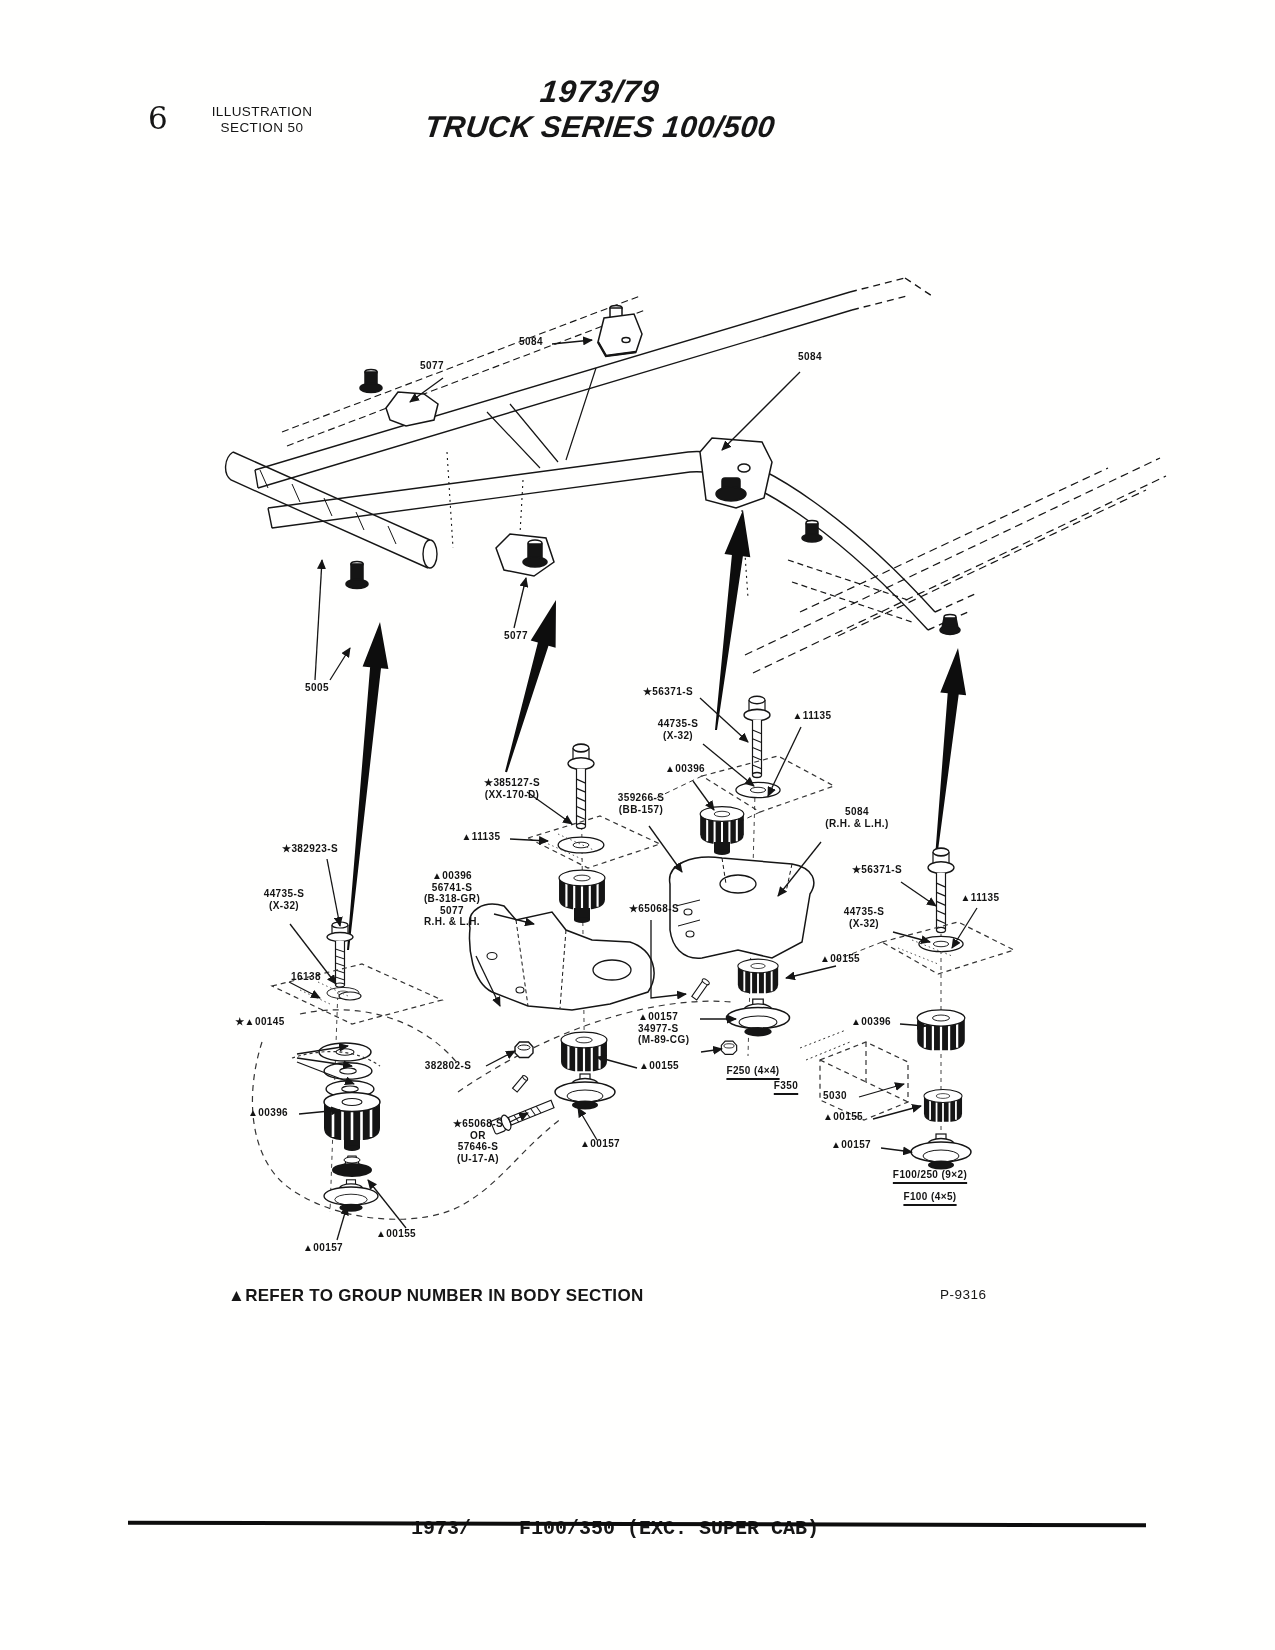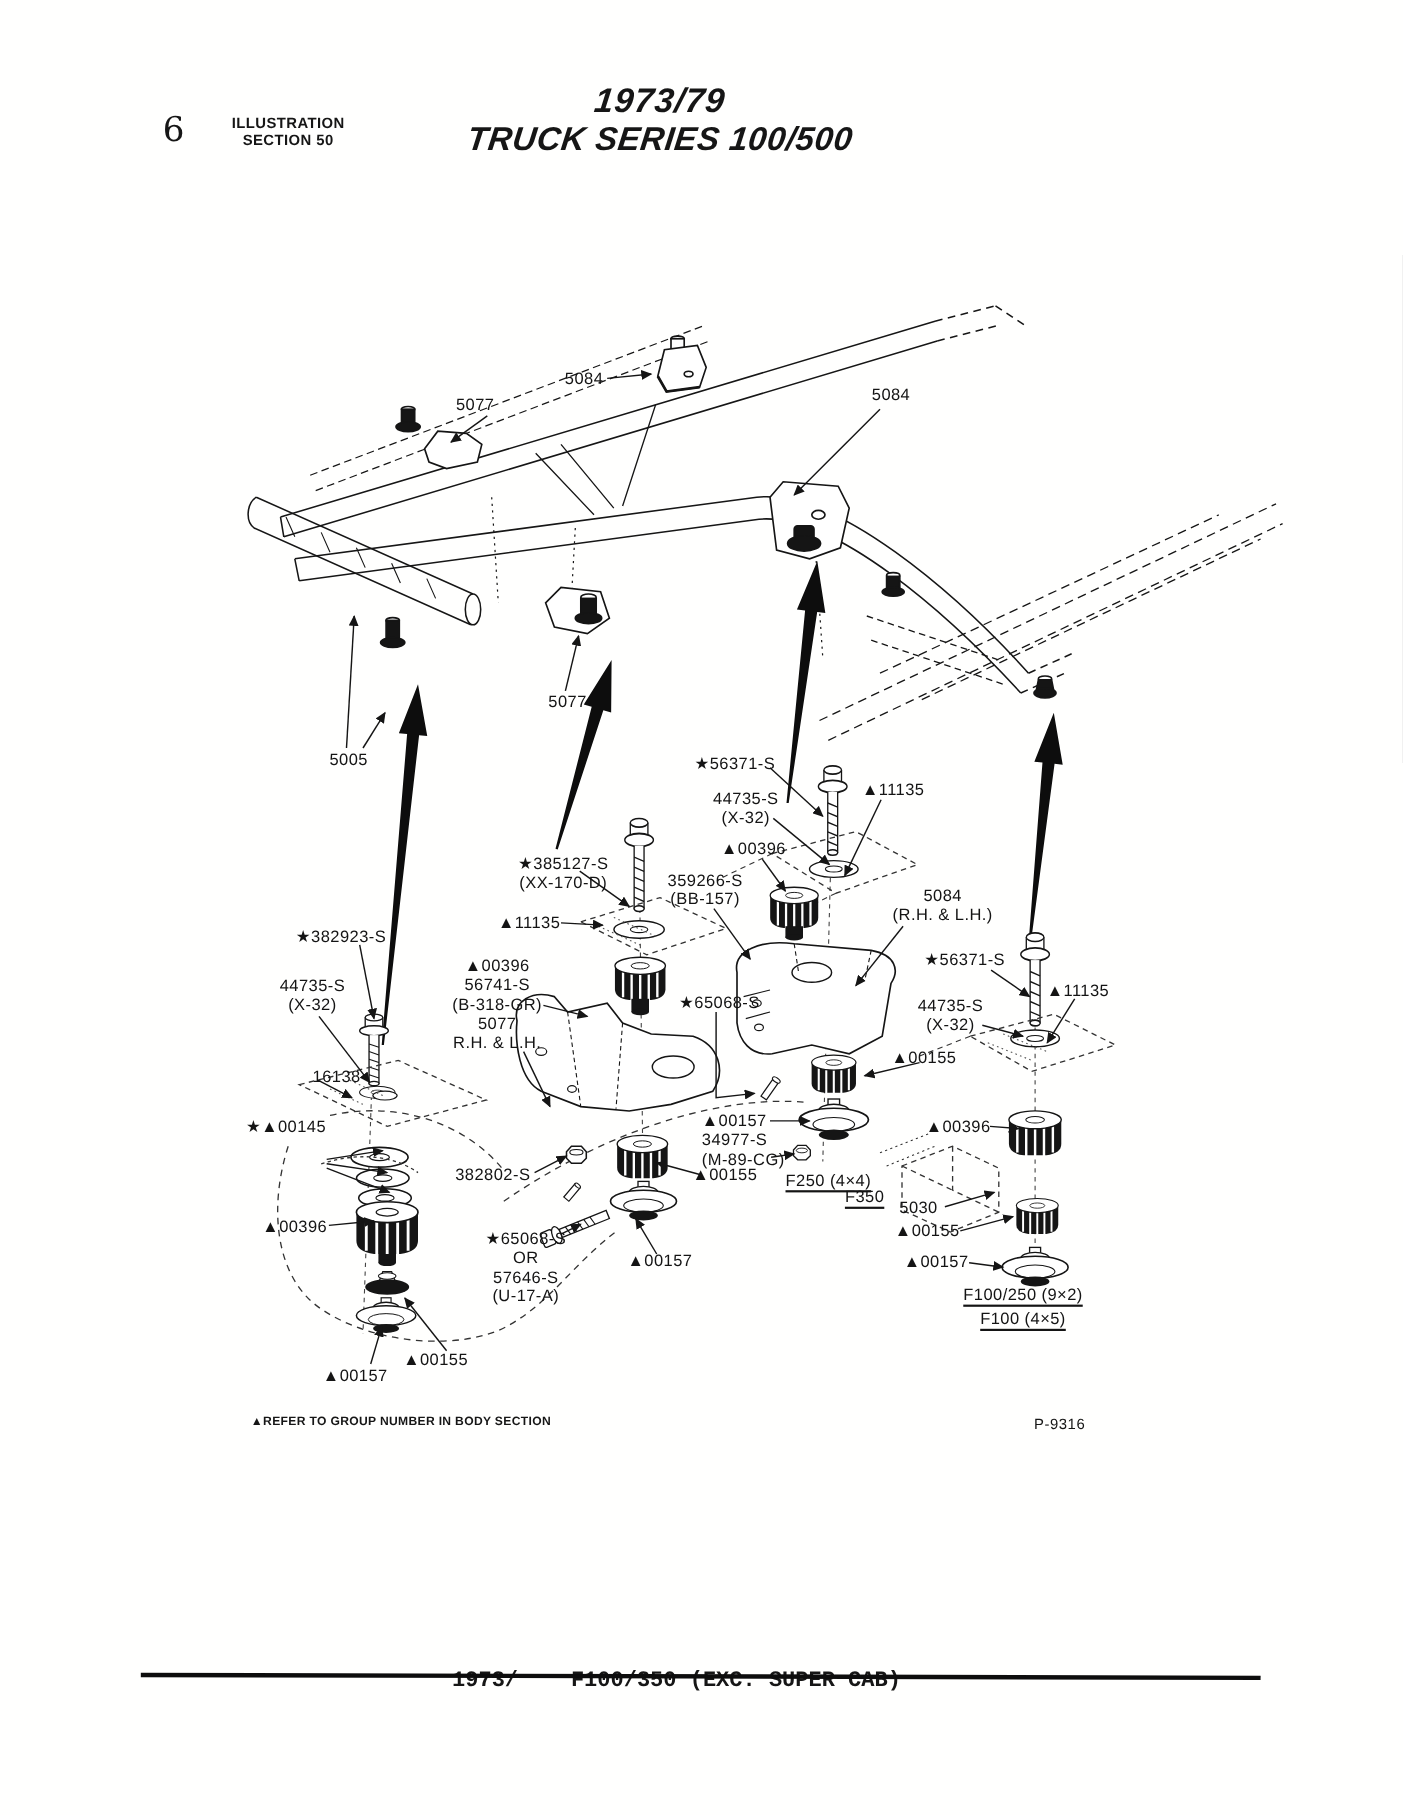--- a/index.html
+++ b/index.html
@@ -1,31 +1,31 @@
 <!DOCTYPE html>
 <html><head>
 <meta charset="utf-8">
 <style>
   html,body{margin:0;padding:0;background:#e8e8e6;}
   .page{position:relative;width:1275px;height:1650px;background:#fffffe;overflow:hidden;
         font-family:"Liberation Sans",sans-serif;color:#161616;margin:0 auto;}
   .pagenum{position:absolute;left:148px;top:100px;font-family:"DejaVu Serif",serif;
            font-size:31px;font-weight:400;}
   .section{position:absolute;left:262px;top:104px;transform:translateX(-50%);text-align:center;
-           font-size:13.5px;font-weight:700;letter-spacing:.4px;line-height:1.2;}
+           font-size:13.5px;font-weight:400;letter-spacing:.4px;line-height:1.2;}
   .htitle{position:absolute;left:600px;top:76px;transform:translateX(-50%);text-align:center;
           font-weight:700;font-style:italic;line-height:1.05;}
   .ht1{font-size:31px;transform:skewX(-7deg);letter-spacing:1px;}
   .ht2{font-size:30px;transform:skewX(-7deg);letter-spacing:.5px;margin-top:2px;}
   svg.art{position:absolute;left:0;top:0;}
   .plabel{position:absolute;transform:translateX(-50%);white-space:pre-line;text-align:center;
-          font-size:15px;font-weight:400;line-height:1.16;letter-spacing:.4px;color:#141414;}
+          font-size:10px;font-weight:700;line-height:1.16;letter-spacing:.4px;color:#141414;}
   .plabel.left{transform:none;text-align:left;}
   .plabel.ul{text-decoration:underline;text-underline-offset:4px;text-decoration-thickness:1.6px;}
-  .footnote{position:absolute;left:228px;top:1286px;font-size:11px;font-weight:700;
+  .footnote{position:absolute;left:228px;top:1286px;font-size:17px;font-weight:700;
             letter-spacing:.3px;}
   .plate{position:absolute;left:940px;top:1287px;font-size:13.5px;font-weight:500;letter-spacing:.5px;}
   .caption{position:absolute;left:615px;top:1470px;transform:translateX(-50%);text-align:center;
            font-family:"Liberation Mono",monospace;font-size:20px;font-weight:700;
            line-height:1.18;white-space:pre;}
   .rule{position:absolute;left:128px;top:1522px;width:1018px;height:4px;background:#0d0d0d;
         transform:rotate(.15deg);}
 </style>
 </head>
 <body>

